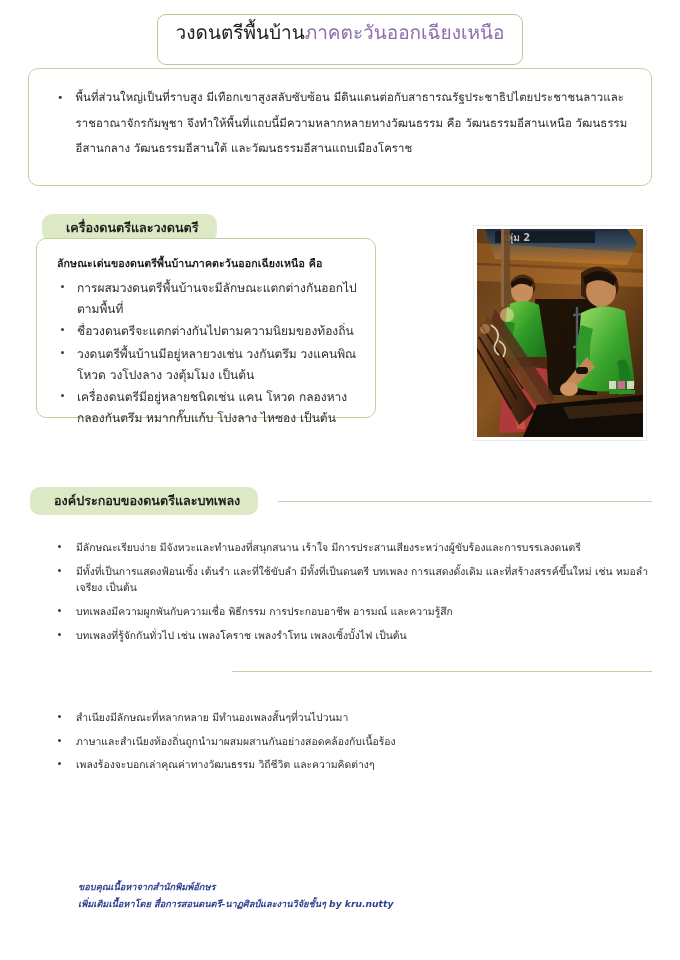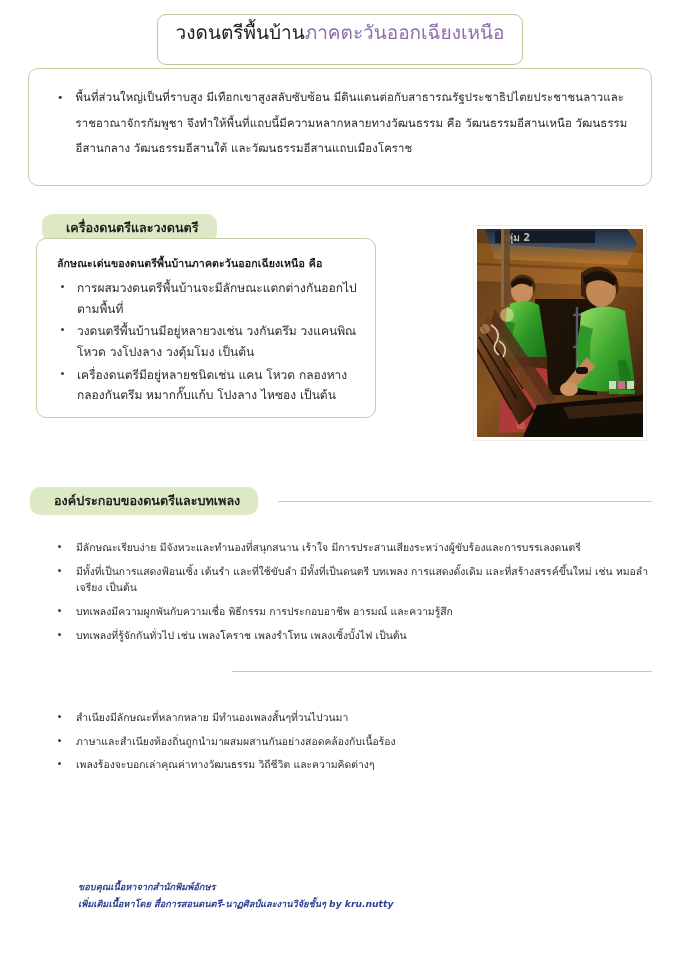--- a/index.html
+++ b/index.html
@@ -194,20 +194,21 @@
   </div>
 
   <div class="tab" style="left:42px; top:214px;">
     <span>เครื่องดนตรีและวงดนตรี</span>
   </div>
 
   <div class="panel panel-s2">
     <div class="s2-heading">ลักษณะเด่นของดนตรีพื้นบ้านภาคตะวันออกเฉียงเหนือ คือ</div>
     <ul class="blist">
       <li>การผสมวงดนตรีพื้นบ้านจะมีลักษณะแตกต่างกันออกไปตามพื้นที่</li>
+      <li>ชื่อวงดนตรีจะแตกต่างกันไปตามความนิยมของท้องถิ่น</li>
       <li>วงดนตรีพื้นบ้านมีอยู่หลายวงเช่น วงกันตรึม วงแคนพิณโหวด วงโปงลาง วงตุ้มโมง เป็นต้น</li>
       <li>เครื่องดนตรีมีอยู่หลายชนิดเช่น แคน โหวด กลองหาง กลองกันตรึม หมากกั๊บแก้บ โปงลาง ไหซอง เป็นต้น</li>
     </ul>
   </div>
 
   <div class="photo-frame">
     <div class="photo-canvas">
       <svg width="166" height="208" viewBox="0 0 166 208" preserveAspectRatio="none">
         <defs>
           <linearGradient id="bgGlow" x1="0" y1="0" x2="1" y2="1">

